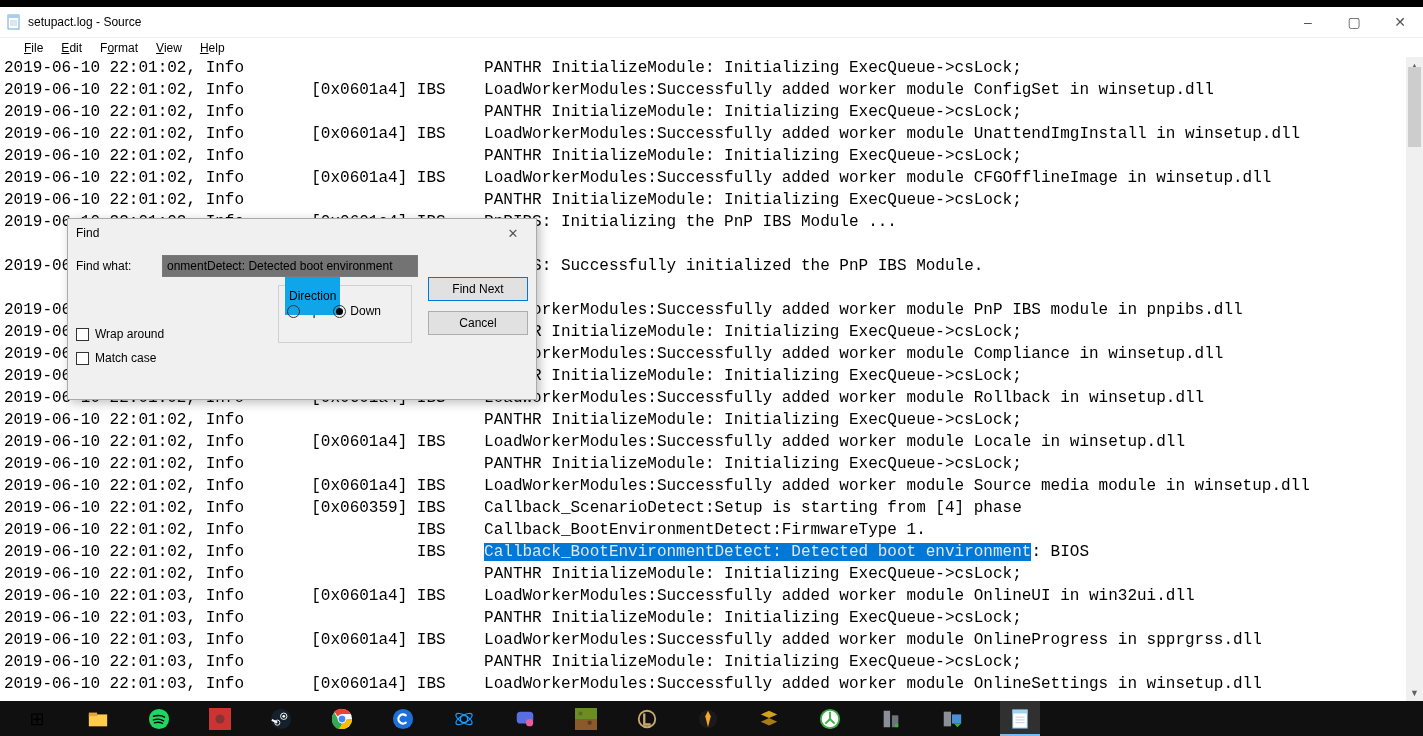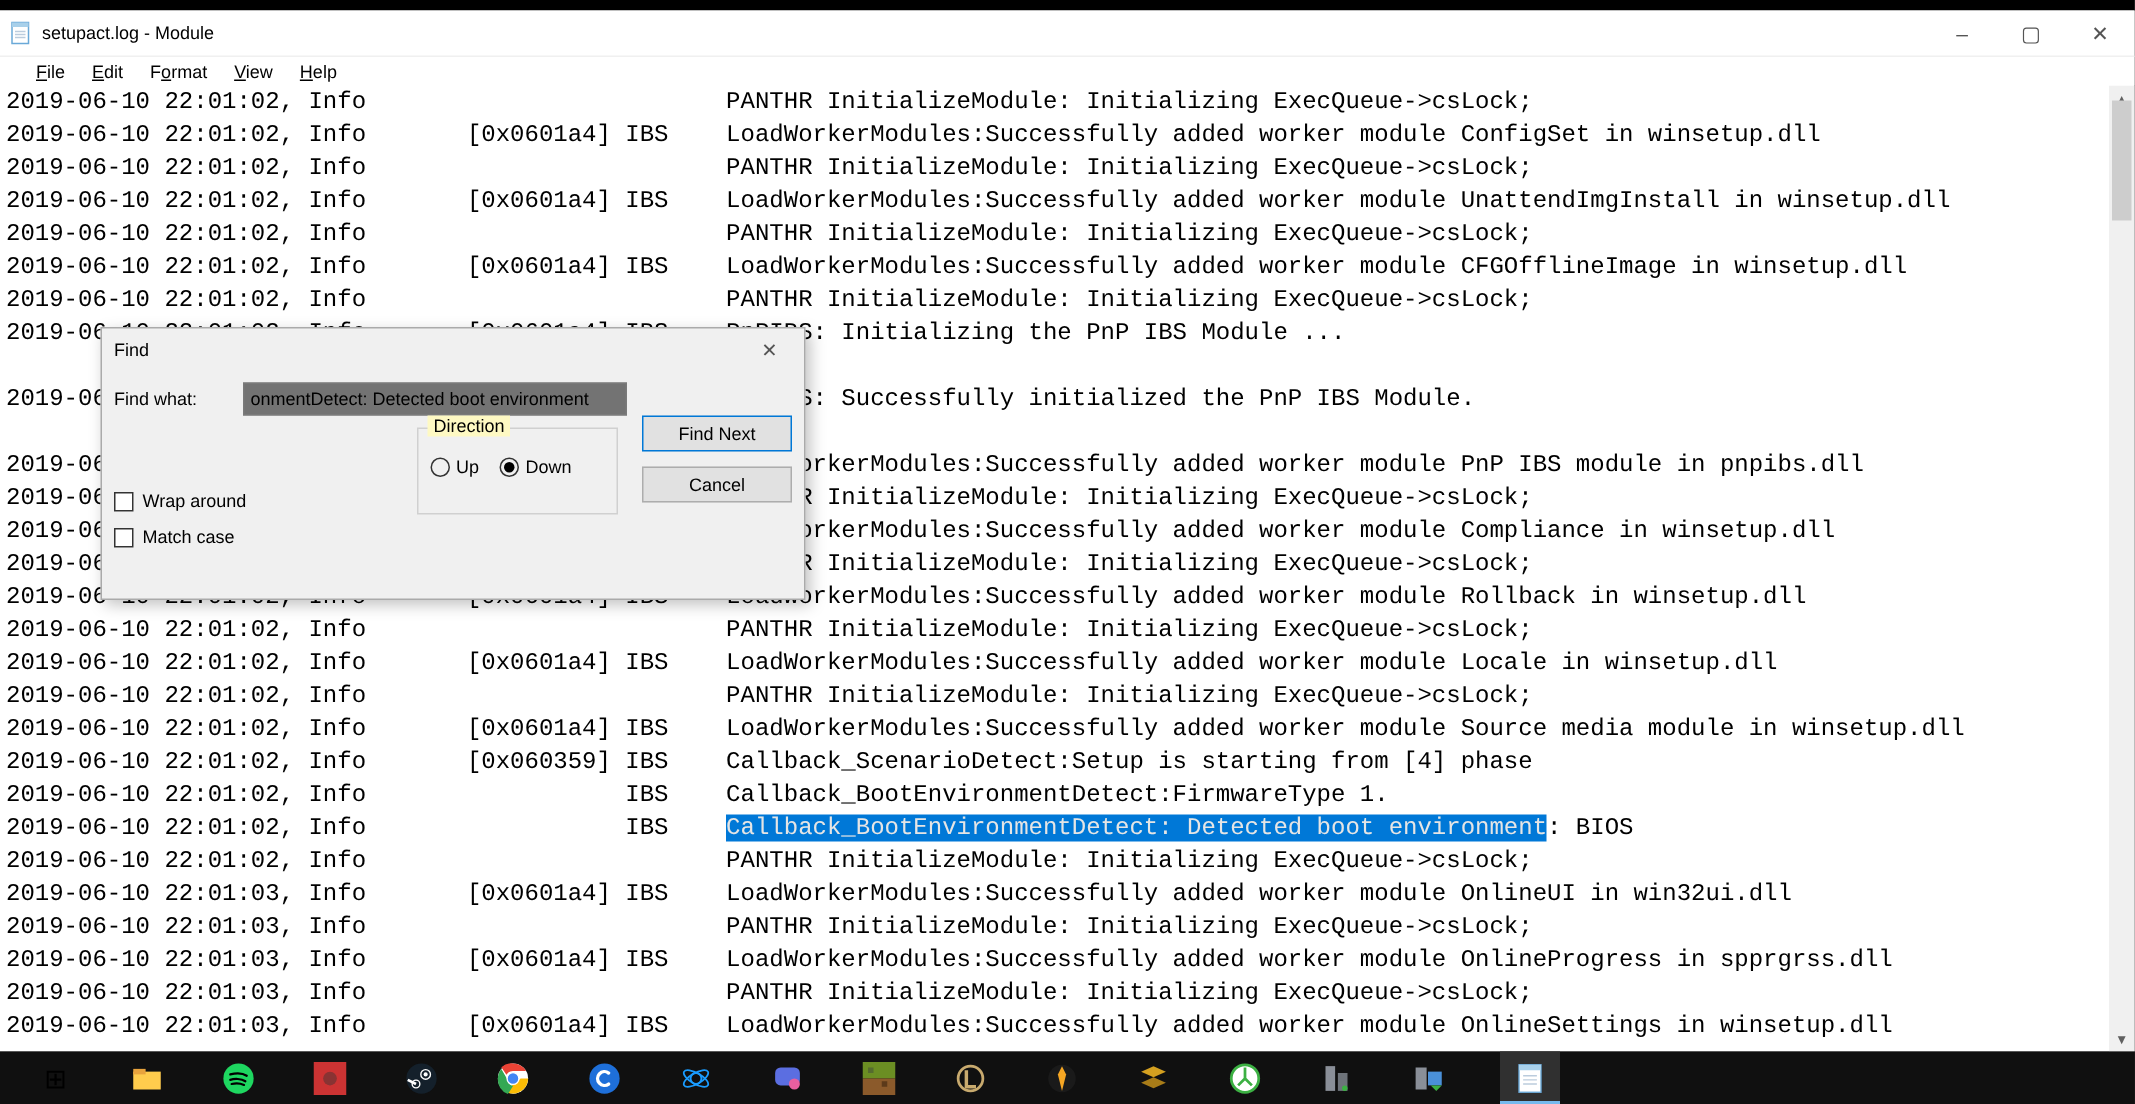--- a/index.html
+++ b/index.html
@@ -34,21 +34,21 @@
   .find-title { height: 28px; display: flex; align-items: center; padding: 0 8px; }
   .find-title .ft-text { flex: 1; color: #000; }
   .find-title .ft-close { width: 30px; height: 28px; display: flex; align-items: center; justify-content: center; color: #555; font-size: 13px; }
   .find-body { padding: 4px 8px 8px; position: relative; }
   .find-row { display: flex; align-items: center; gap: 6px; margin-top: 4px; }
   .find-label { width: 80px; }
   .find-input { width: 256px; height: 22px; border: 1px solid #7a7a7a; background: #737373; padding: 0 4px; font-size: 12px; font-family: "Segoe UI", sans-serif; }
   .find-btn { width: 100px; height: 24px; background: #e1e1e1; border: 1px solid #adadad; font-size: 12px; text-align: center; cursor: default; }
   .find-btn.primary { border: 1px solid #0078d7; }
   .direction-group { position: absolute; left: 210px; top: 38px; width: 134px; height: 58px; border: 1px solid #d0d0d0; padding: 4px 8px 8px; }
-  .direction-group .legend { position: absolute; top: -9px; left: 6px; background: #fef9c3; padding: 0 4px; font-size: 12px; }
+  .direction-group .legend { position: absolute; top: -9px; left: 6px; background: #0ea5e9; padding: 12px 4px; font-size: 12px; }
   .direction-opts { display: flex; gap: 14px; margin-top: 14px; align-items: center; }
   .radio { display: inline-flex; align-items: flex-end; gap: 4px; }
   .radio .circle { width: 13px; height: 13px; border: 1px solid #333; border-radius: 50%; display: inline-block; position: relative; }
   .radio .circle.checked::after { content: ""; position: absolute; inset: 2px; background: #000; border-radius: 50%; }
   .checkbox-row { margin-top: 50px; display: flex; flex-direction: column; gap: 10px; }
   .cbox { display: inline-flex; align-items: center; gap: 6px; }
   .cbox .sq { width: 13px; height: 13px; border: 1px solid #333; display: inline-block; background: #fff; }
   .btn-col { position: absolute; right: 8px; top: 6px; display: flex; flex-direction: column; gap: 10px; margin-top: 24px; }
 
   
@@ -67,21 +67,21 @@
     <div class="titlebar">
       <span class="icon">
         <svg width="16" height="16" viewBox="0 0 16 16">
             <rect x="2" y="1" width="11" height="14" fill="#fff" stroke="#6aa9d8"></rect>
             <rect x="2" y="1" width="11" height="3" fill="#a8d0ea"></rect>
             <line x1="4" y1="7" x2="11" y2="7" stroke="#bcd"></line>
             <line x1="4" y1="9" x2="11" y2="9" stroke="#bcd"></line>
             <line x1="4" y1="11" x2="11" y2="11" stroke="#bcd"></line>
           </svg>
       </span>
-      <span class="title-text">setupact.log - Module</span>
+      <span class="title-text">setupact.log - Source</span>
       <span class="spacer"></span>
       <span class="winbtn">–</span>
       <span class="winbtn">▢</span>
       <span class="winbtn close">✕</span>
     </div>
 
     <div class="menubar" id="menubar">
         <span class="menu-item"><span class="ul">F</span>ile</span>
         <span class="menu-item"><span class="ul">E</span>dit</span>
         <span class="menu-item">F<span class="ul">o</span>rmat</span>

